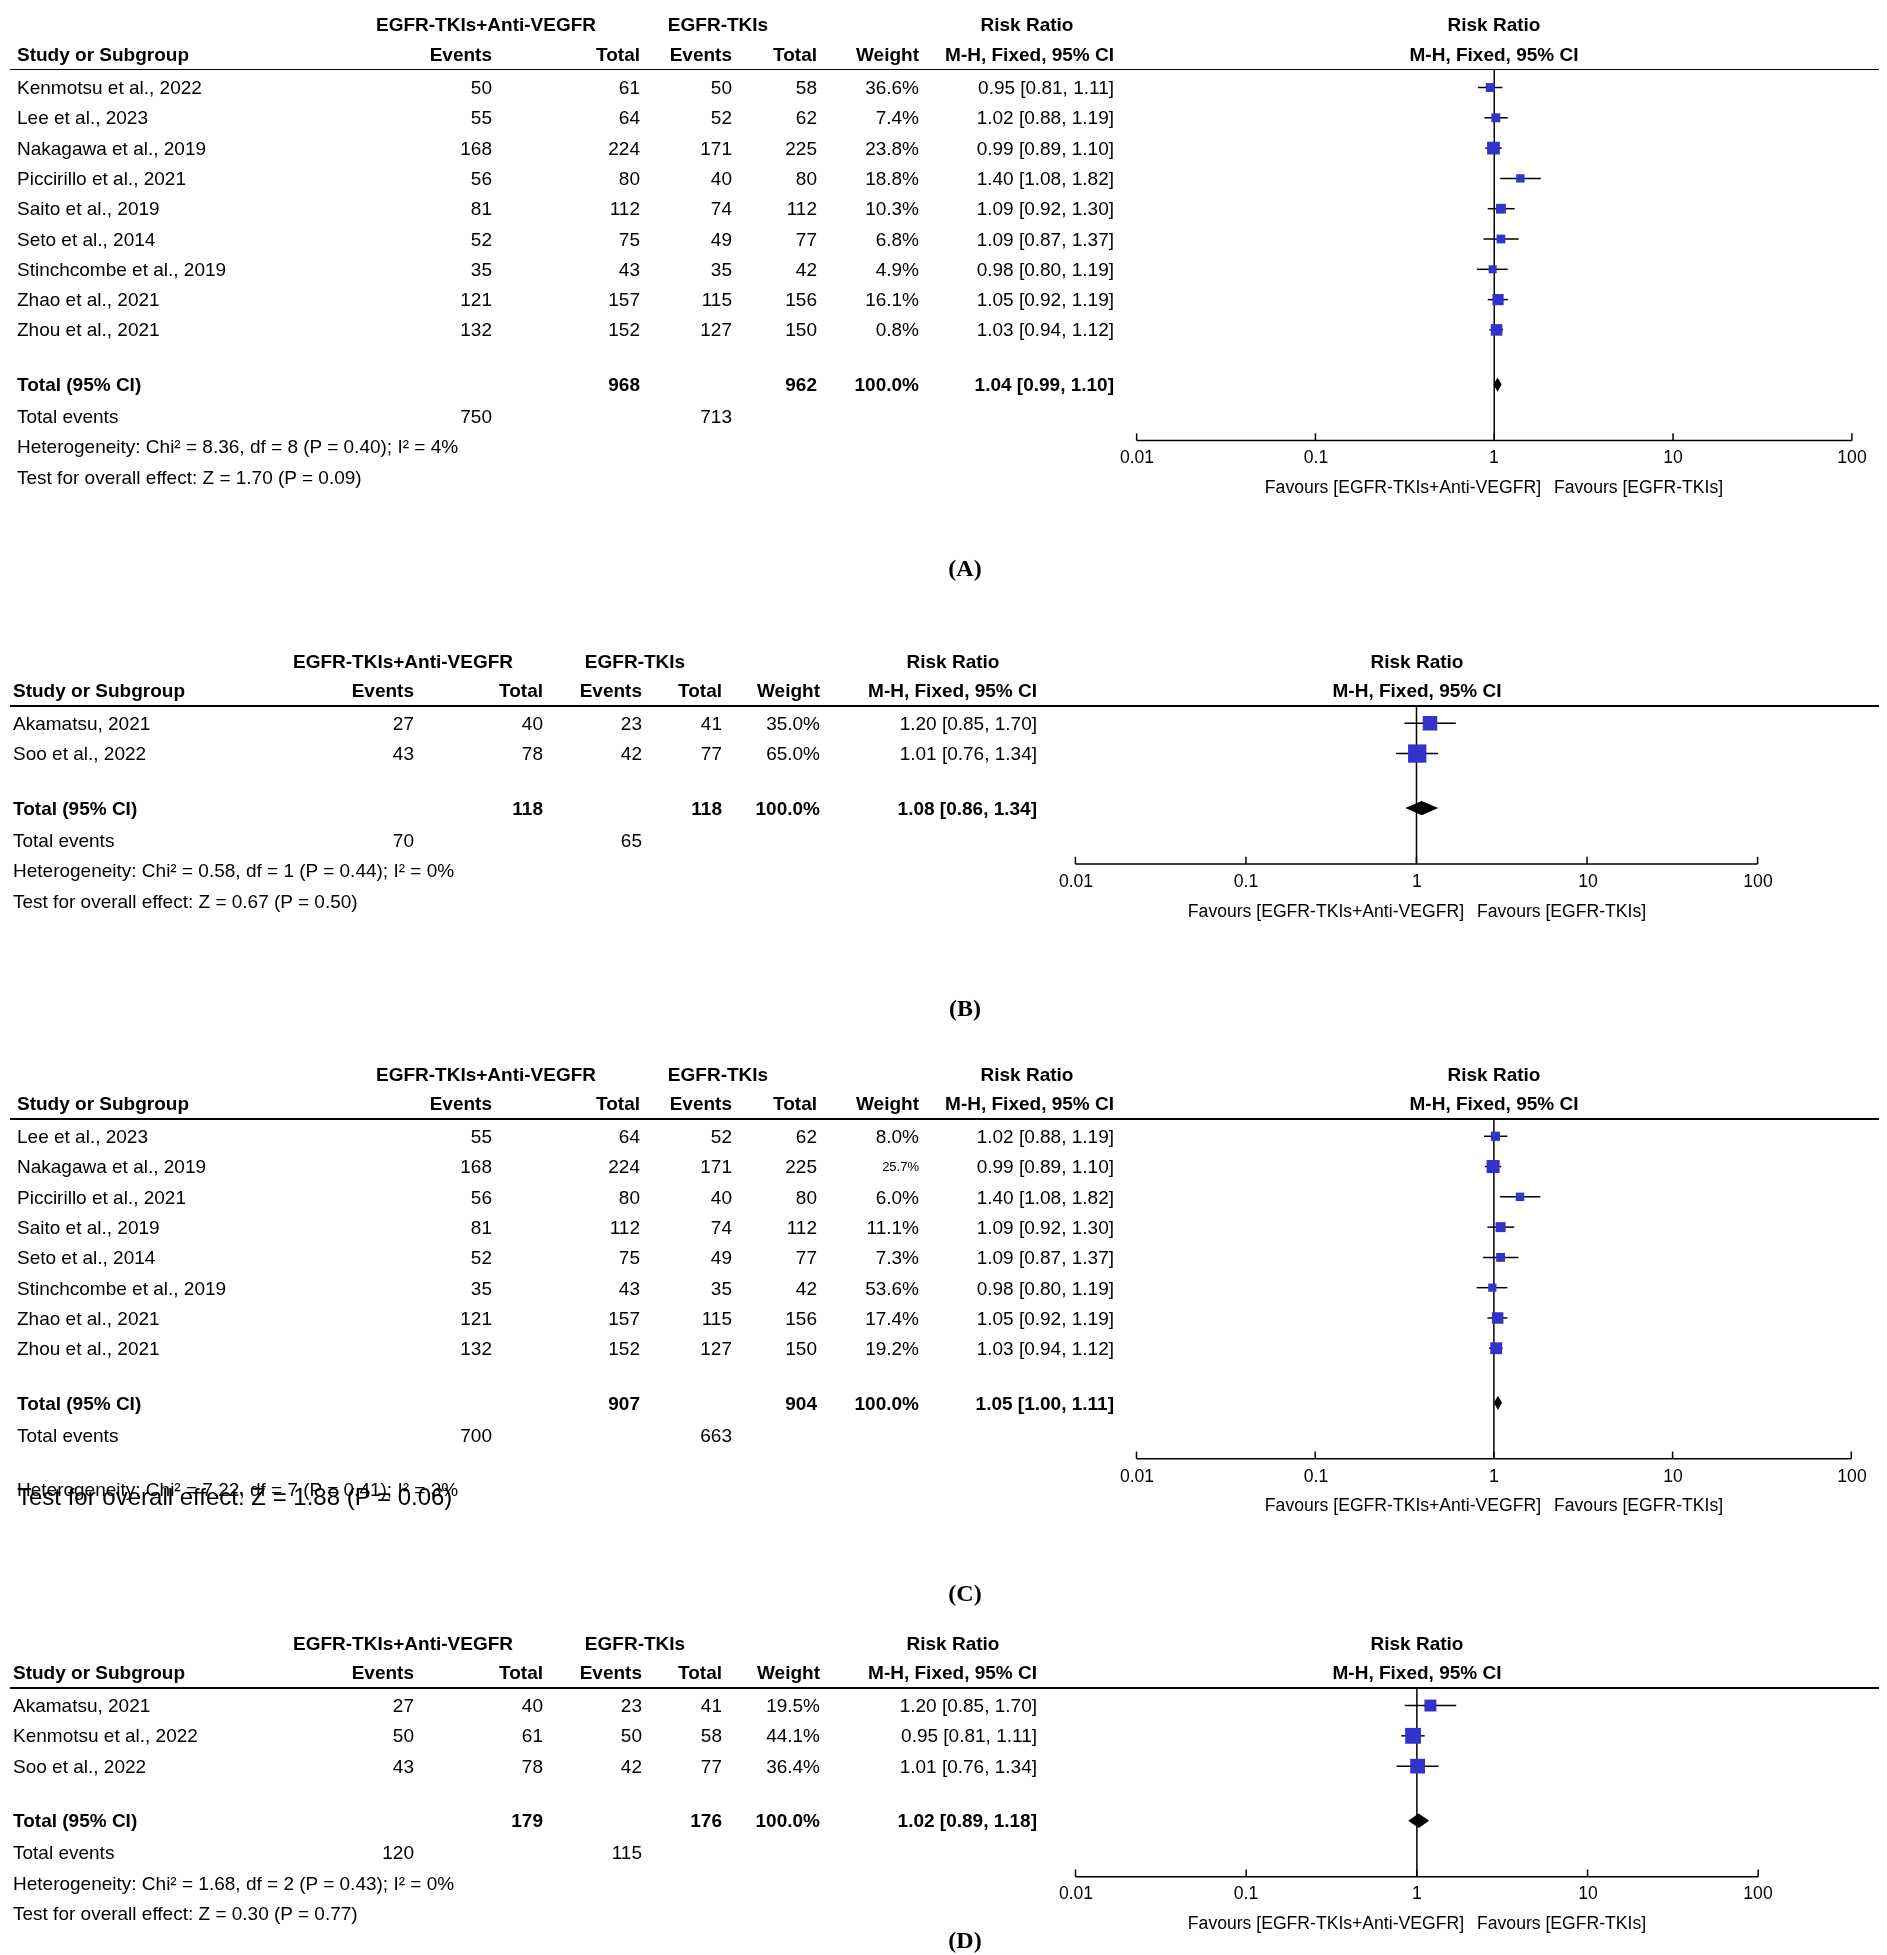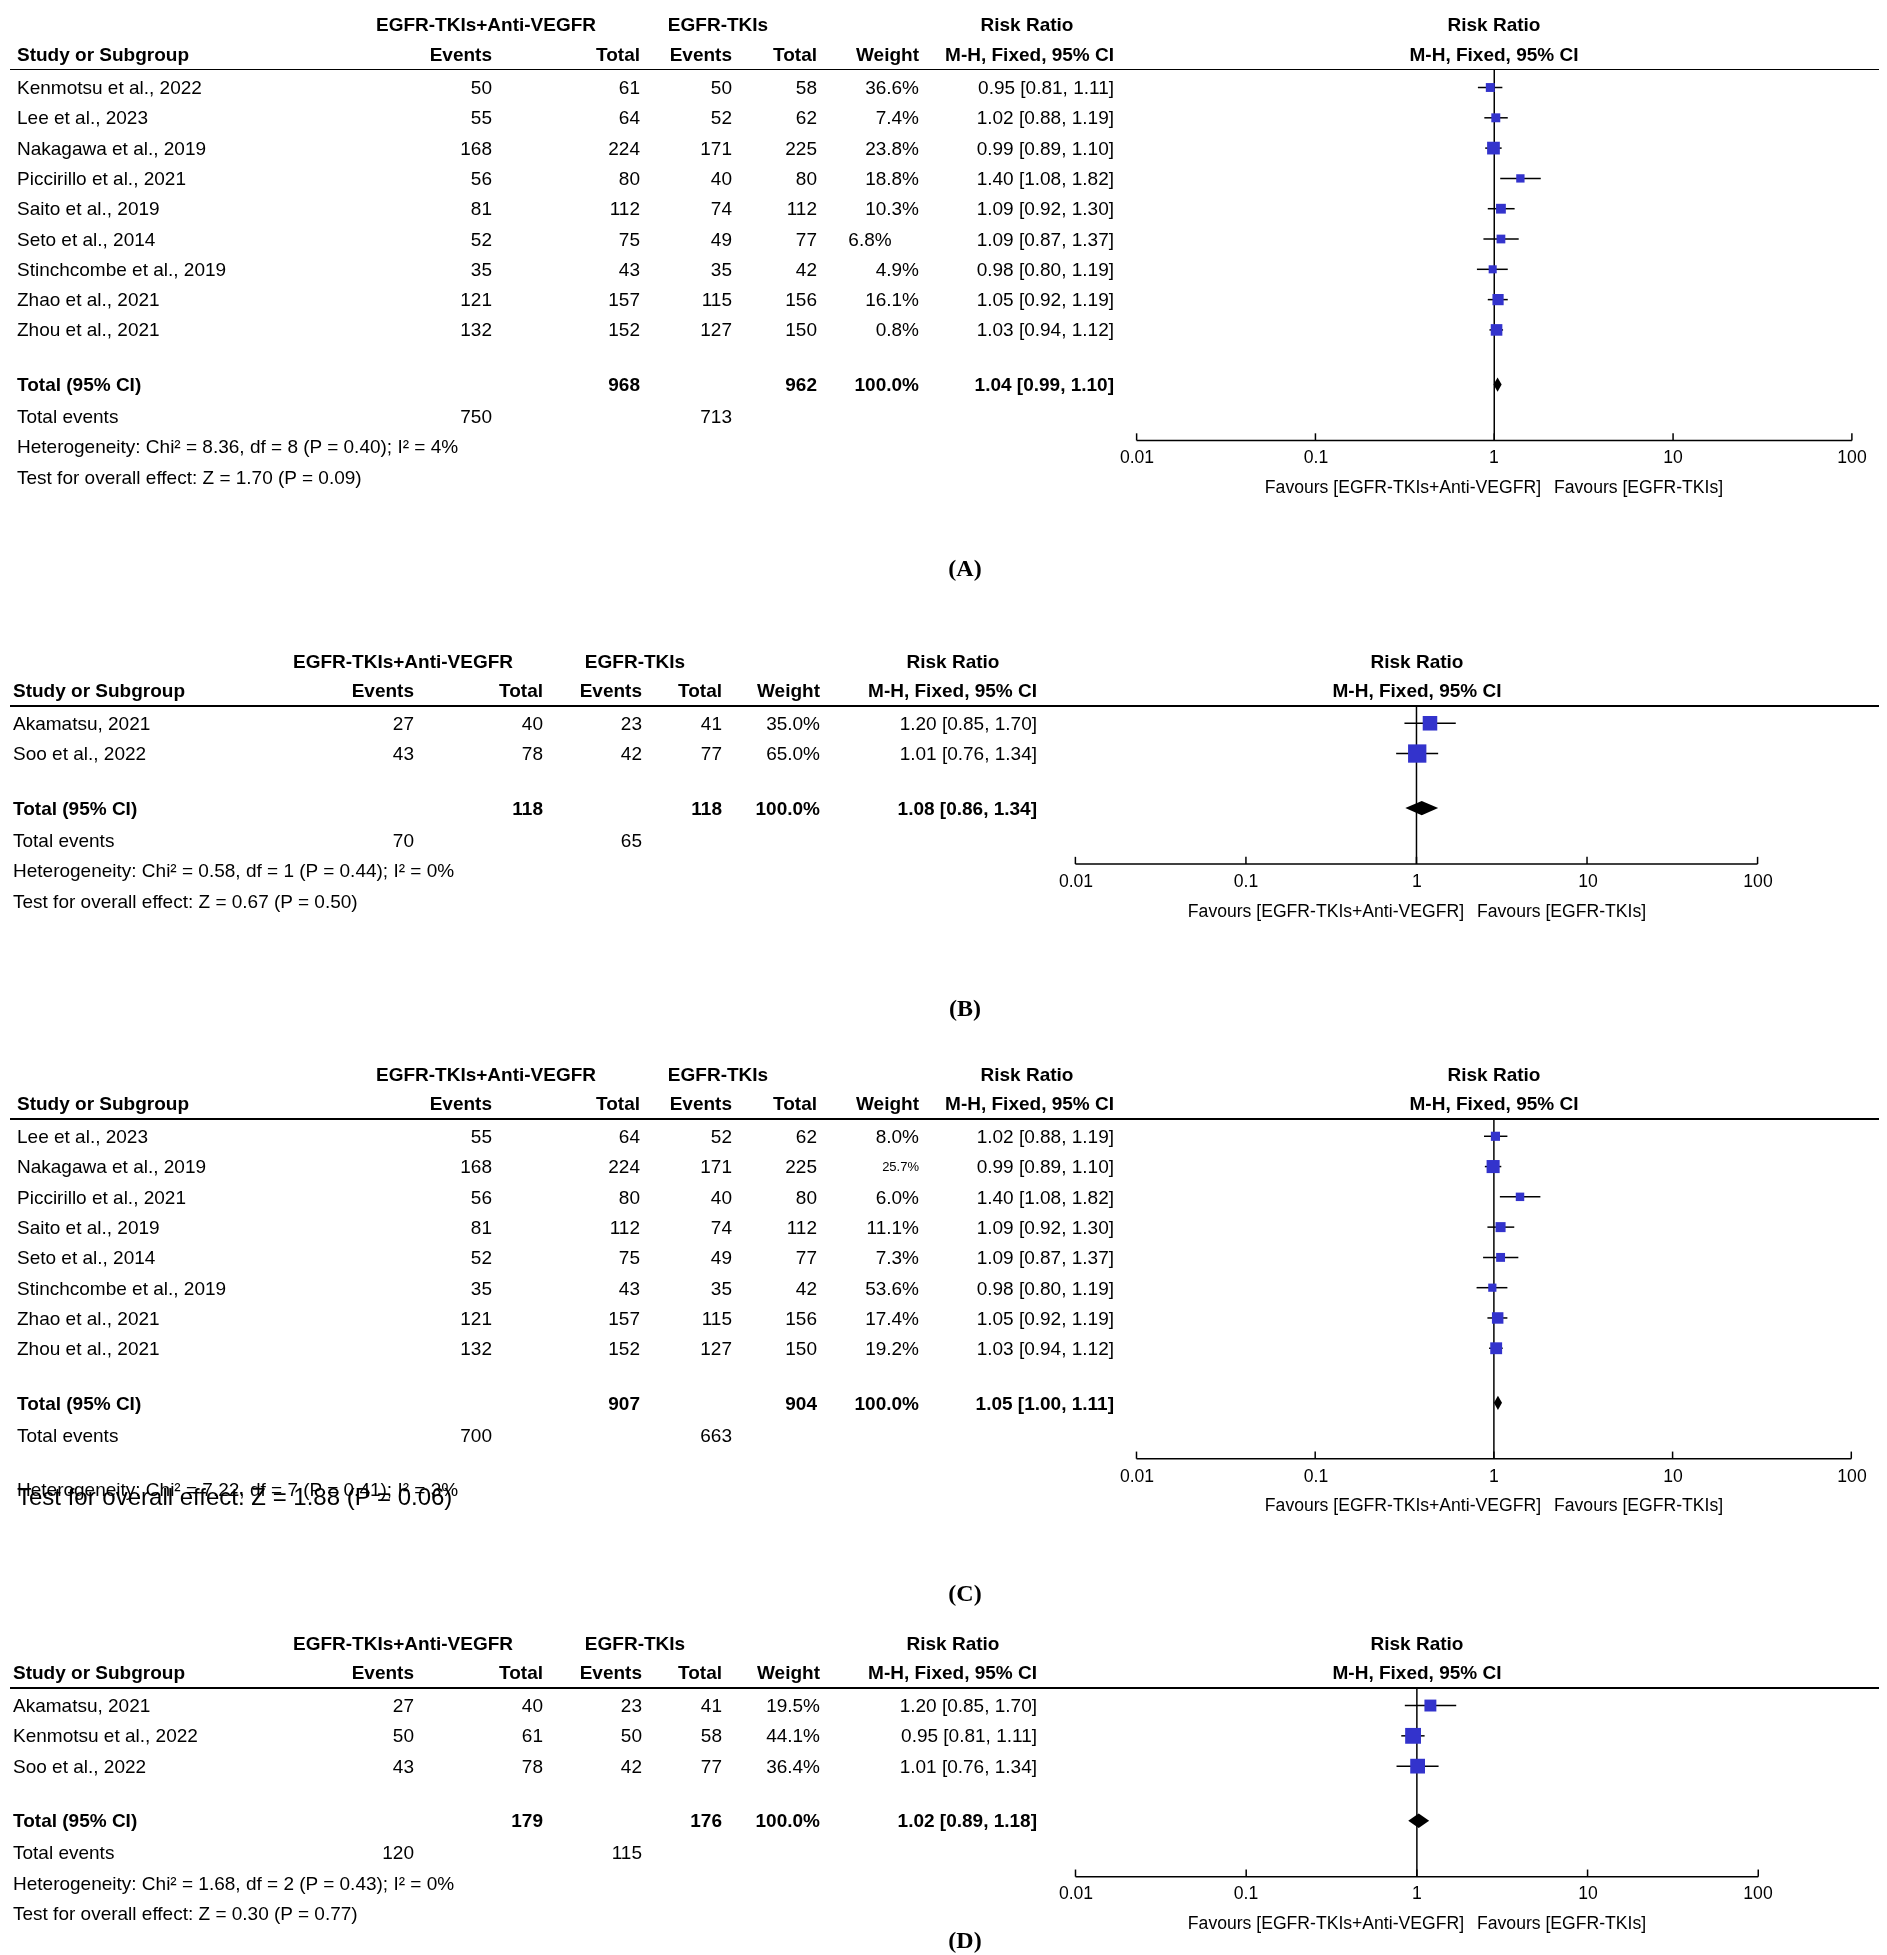--- a/index.html
+++ b/index.html
@@ -66,21 +66,21 @@
       <div class="cell right" style="font-size: 19px; line-height: 25px; height: 25px; top: 188px; left: 516px; width: 124px;">112</div>
       <div class="cell right" style="font-size: 19px; line-height: 25px; height: 25px; top: 188px; left: 641px; width: 91px;">74</div>
       <div class="cell right" style="font-size: 19px; line-height: 25px; height: 25px; top: 188px; left: 736px; width: 81px;">112</div>
       <div class="cell right" style="font-size: 19px; line-height: 25px; height: 25px; top: 188px; left: 821px; width: 98px;">10.3%</div>
       <div class="cell right" style="font-size: 19px; line-height: 25px; height: 25px; top: 188px; left: 886px; width: 228px;">1.09 [0.92, 1.30]</div>
       <div class="cell" style="font-size: 19px; line-height: 25px; height: 25px; top: 219px; left: 17px;">Seto et al., 2014</div>
       <div class="cell right" style="font-size: 19px; line-height: 25px; height: 25px; top: 219px; left: 368px; width: 124px;">52</div>
       <div class="cell right" style="font-size: 19px; line-height: 25px; height: 25px; top: 219px; left: 516px; width: 124px;">75</div>
       <div class="cell right" style="font-size: 19px; line-height: 25px; height: 25px; top: 219px; left: 641px; width: 91px;">49</div>
       <div class="cell right" style="font-size: 19px; line-height: 25px; height: 25px; top: 219px; left: 736px; width: 81px;">77</div>
-      <div class="cell right" style="font-size: 19px; line-height: 25px; height: 25px; top: 219px; left: 821px; width: 98px; text-align: center;">6.8%</div>
+      <div class="cell right" style="font-size: 19px; line-height: 25px; height: 25px; top: 219px; left: 821px; width: 98px;">6.8%</div>
       <div class="cell right" style="font-size: 19px; line-height: 25px; height: 25px; top: 219px; left: 886px; width: 228px;">1.09 [0.87, 1.37]</div>
       <div class="cell" style="font-size: 19px; line-height: 25px; height: 25px; top: 249px; left: 17px;">Stinchcombe et al., 2019</div>
       <div class="cell right" style="font-size: 19px; line-height: 25px; height: 25px; top: 249px; left: 368px; width: 124px;">35</div>
       <div class="cell right" style="font-size: 19px; line-height: 25px; height: 25px; top: 249px; left: 516px; width: 124px;">43</div>
       <div class="cell right" style="font-size: 19px; line-height: 25px; height: 25px; top: 249px; left: 641px; width: 91px;">35</div>
       <div class="cell right" style="font-size: 19px; line-height: 25px; height: 25px; top: 249px; left: 736px; width: 81px;">42</div>
       <div class="cell right" style="font-size: 19px; line-height: 25px; height: 25px; top: 249px; left: 821px; width: 98px;">4.9%</div>
       <div class="cell right" style="font-size: 19px; line-height: 25px; height: 25px; top: 249px; left: 886px; width: 228px;">0.98 [0.80, 1.19]</div>
       <div class="cell" style="font-size: 19px; line-height: 25px; height: 25px; top: 279px; left: 17px;">Zhao et al., 2021</div>
       <div class="cell right" style="font-size: 19px; line-height: 25px; height: 25px; top: 279px; left: 368px; width: 124px;">121</div>

